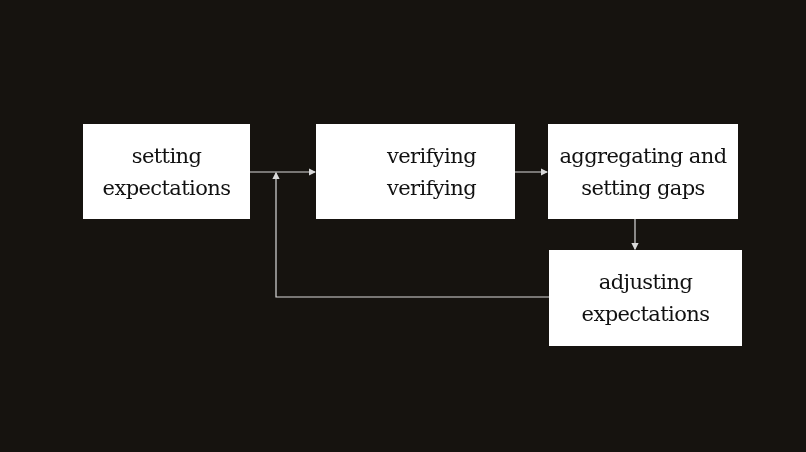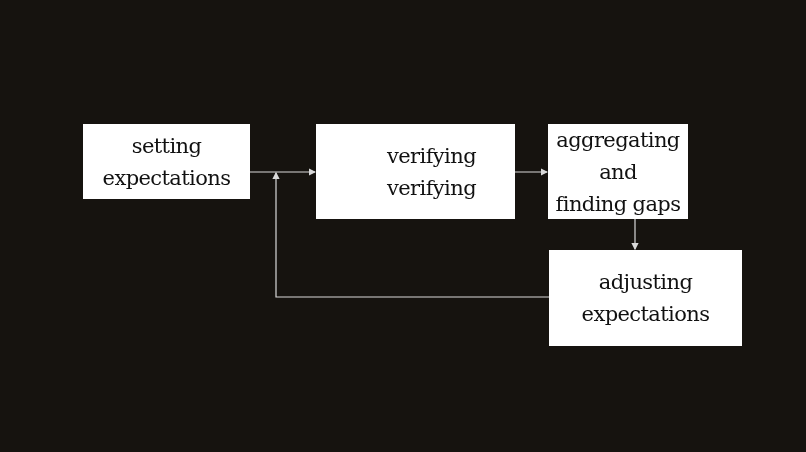--- a/index.html
+++ b/index.html
@@ -17,38 +17,38 @@
     <marker id="ah" markerWidth="6" markerHeight="6" refX="5" refY="3" orient="auto">
       <path d="M0,0 L6,3 L0,6 z" fill="#d9d9d9"></path>
     </marker>
   </defs>
   <line x1="250" y1="172" x2="315" y2="172" stroke="#d9d9d9" stroke-width="1.2" marker-end="url(#ah)"></line>
   <line x1="483" y1="172" x2="547" y2="172" stroke="#d9d9d9" stroke-width="1.2" marker-end="url(#ah)"></line>
   <line x1="635" y1="219" x2="635" y2="249" stroke="#d9d9d9" stroke-width="1.2" marker-end="url(#ah)"></line>
   <polyline points="549,297 276,297 276,173" fill="none" stroke="#d9d9d9" stroke-width="1.2" marker-end="url(#ah)"></polyline>
 </svg>
 
-<div class="box" style="left:83px; top:124px; width:167px; height:75px;">
+<div class="box" style="left:83px; top:124px; width:167px; height:95px;">
   <div>
     <span>setting</span>
     <span>expectations</span>
   </div>
 </div>
 
 <div class="box" style="left:316px; top:124px; width:167px; height:95px;padding-left:32px;">
   <div>
     <span>verifying</span>
     <span>verifying</span>
   </div>
 </div>
 
-<div class="box" style="left:548px; top:124px; width:140px; height:95px;">
+<div class="box" style="left:548px; top:124px; width:190px; height:95px;">
   <div>
     <span>aggregating and</span>
-    <span>finding gaps</span>
+    <span>setting gaps</span>
   </div>
 </div>
 
 <div class="box" style="left:549px; top:250px; width:193px; height:96px;">
   <div>
     <span>adjusting</span>
     <span>expectations</span>
   </div>
 </div>
 

